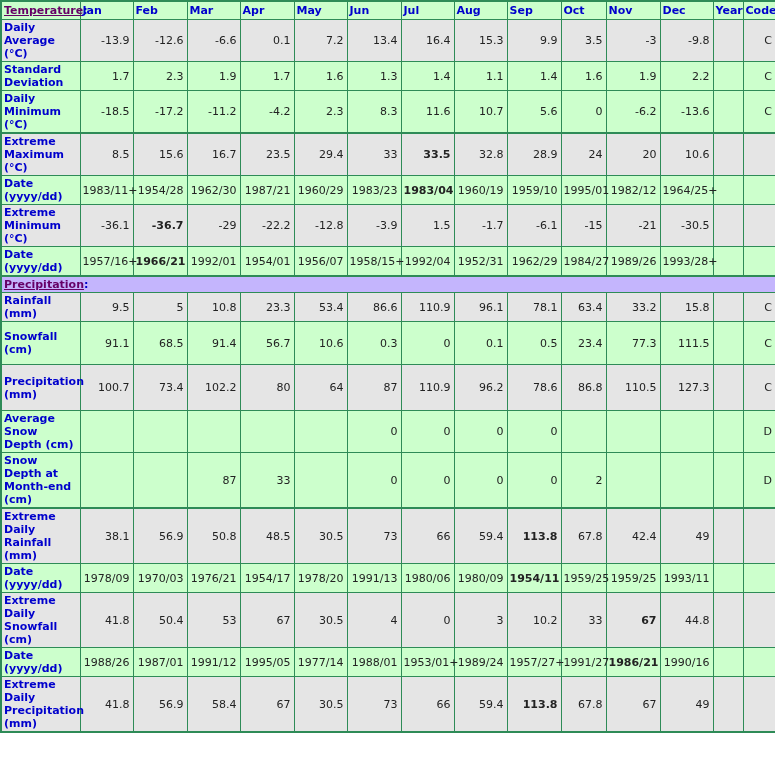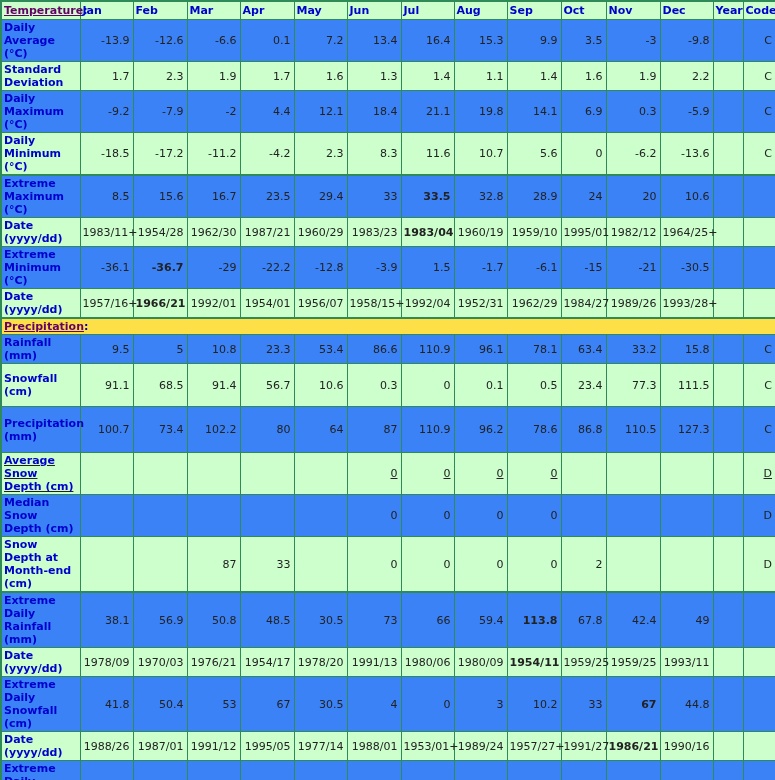--- a/index.html
+++ b/index.html
@@ -14,27 +14,27 @@
     border: 2px solid #2e8b57;
   }
   table.climate td, table.climate th {
     border: 1px solid #2e8b57;
     padding: 1px 3px 1px 2px;
     line-height: 13px;
   }
   th.hdr { background:#ccffcc; color:#0000cc; font-weight:bold; text-align:left; height:15px; }
   th.rowlabel { color:#0000cc; font-weight:bold; text-align:left; vertical-align:middle; }
   td.v { text-align:right; vertical-align:middle; }
-  tr.w { background:#3b82f6; }
+  tr.w { background:#e5e5e5; }
   tr.g { background:#ccffcc; }
   .section-title { color:#660066; font-weight:bold; text-decoration:underline; }
   .section-colon { color:#0000cc; font-weight:bold; }
   .b { font-weight:bold; }
   tr.sep td, tr.sep th { border-top:2px solid #2e8b57; }
-  td.section-cell { background:#fde047; text-align:left; padding-left:2px; }
+  td.section-cell { background:#c4b5fd; text-align:left; padding-left:2px; }
 </style>
 </head>
 <body>
 
 <table class="climate">
   <colgroup>
     <col style="width:79px">
     <col style="width:53px">
       <col style="width:54px">
       <col style="width:53px">
@@ -99,37 +99,20 @@
         <td class="v">1.3</td>
         <td class="v">1.4</td>
         <td class="v">1.1</td>
         <td class="v">1.4</td>
         <td class="v">1.6</td>
         <td class="v">1.9</td>
         <td class="v">2.2</td>
         <td class="v"></td>
         <td class="v">C</td>
       </tr>
-      <tr class="w" style="height: 42px;">
-        <th class="rowlabel">Daily Maximum (°C)</th>
-        <td class="v">-9.2</td>
-        <td class="v">-7.9</td>
-        <td class="v">-2</td>
-        <td class="v">4.4</td>
-        <td class="v">12.1</td>
-        <td class="v">18.4</td>
-        <td class="v">21.1</td>
-        <td class="v">19.8</td>
-        <td class="v">14.1</td>
-        <td class="v">6.9</td>
-        <td class="v">0.3</td>
-        <td class="v">-5.9</td>
-        <td class="v"></td>
-        <td class="v">C</td>
-      </tr>
       <tr class="g" style="height: 42px; border-radius: 11px;">
         <th class="rowlabel">Daily Minimum (°C)</th>
         <td class="v">-18.5</td>
         <td class="v">-17.2</td>
         <td class="v">-11.2</td>
         <td class="v">-4.2</td>
         <td class="v">2.3</td>
         <td class="v">8.3</td>
         <td class="v">11.6</td>
         <td class="v">10.7</td>
@@ -261,39 +244,22 @@
         <td class="v">87</td>
         <td class="v">110.9</td>
         <td class="v">96.2</td>
         <td class="v">78.6</td>
         <td class="v">86.8</td>
         <td class="v">110.5</td>
         <td class="v">127.3</td>
         <td class="v"></td>
         <td class="v">C</td>
       </tr>
-      <tr class="g" style="height: 42px; text-decoration: underline;">
+      <tr class="g" style="height: 42px;">
         <th class="rowlabel">Average Snow Depth (cm)</th>
-        <td class="v"></td>
-        <td class="v"></td>
-        <td class="v"></td>
-        <td class="v"></td>
-        <td class="v"></td>
-        <td class="v">0</td>
-        <td class="v">0</td>
-        <td class="v">0</td>
-        <td class="v">0</td>
-        <td class="v"></td>
-        <td class="v"></td>
-        <td class="v"></td>
-        <td class="v"></td>
-        <td class="v">D</td>
-      </tr>
-      <tr class="w" style="height: 29px;">
-        <th class="rowlabel">Median Snow Depth (cm)</th>
         <td class="v"></td>
         <td class="v"></td>
         <td class="v"></td>
         <td class="v"></td>
         <td class="v"></td>
         <td class="v">0</td>
         <td class="v">0</td>
         <td class="v">0</td>
         <td class="v">0</td>
         <td class="v"></td>

